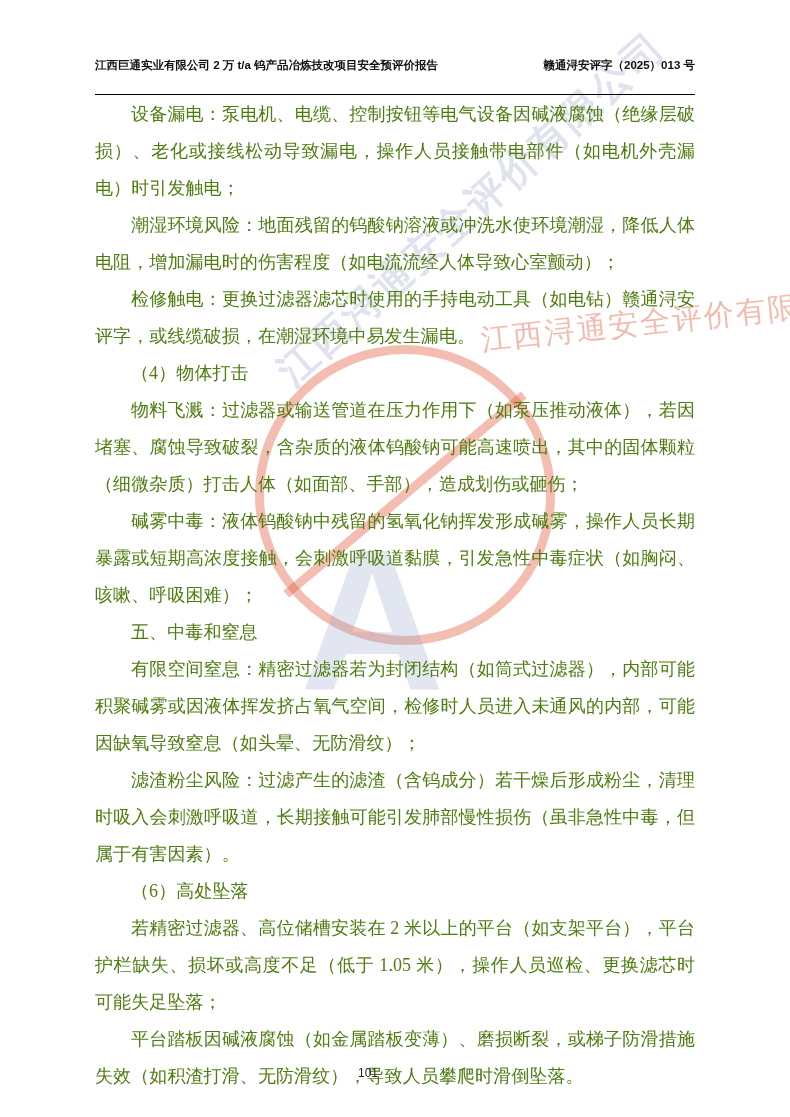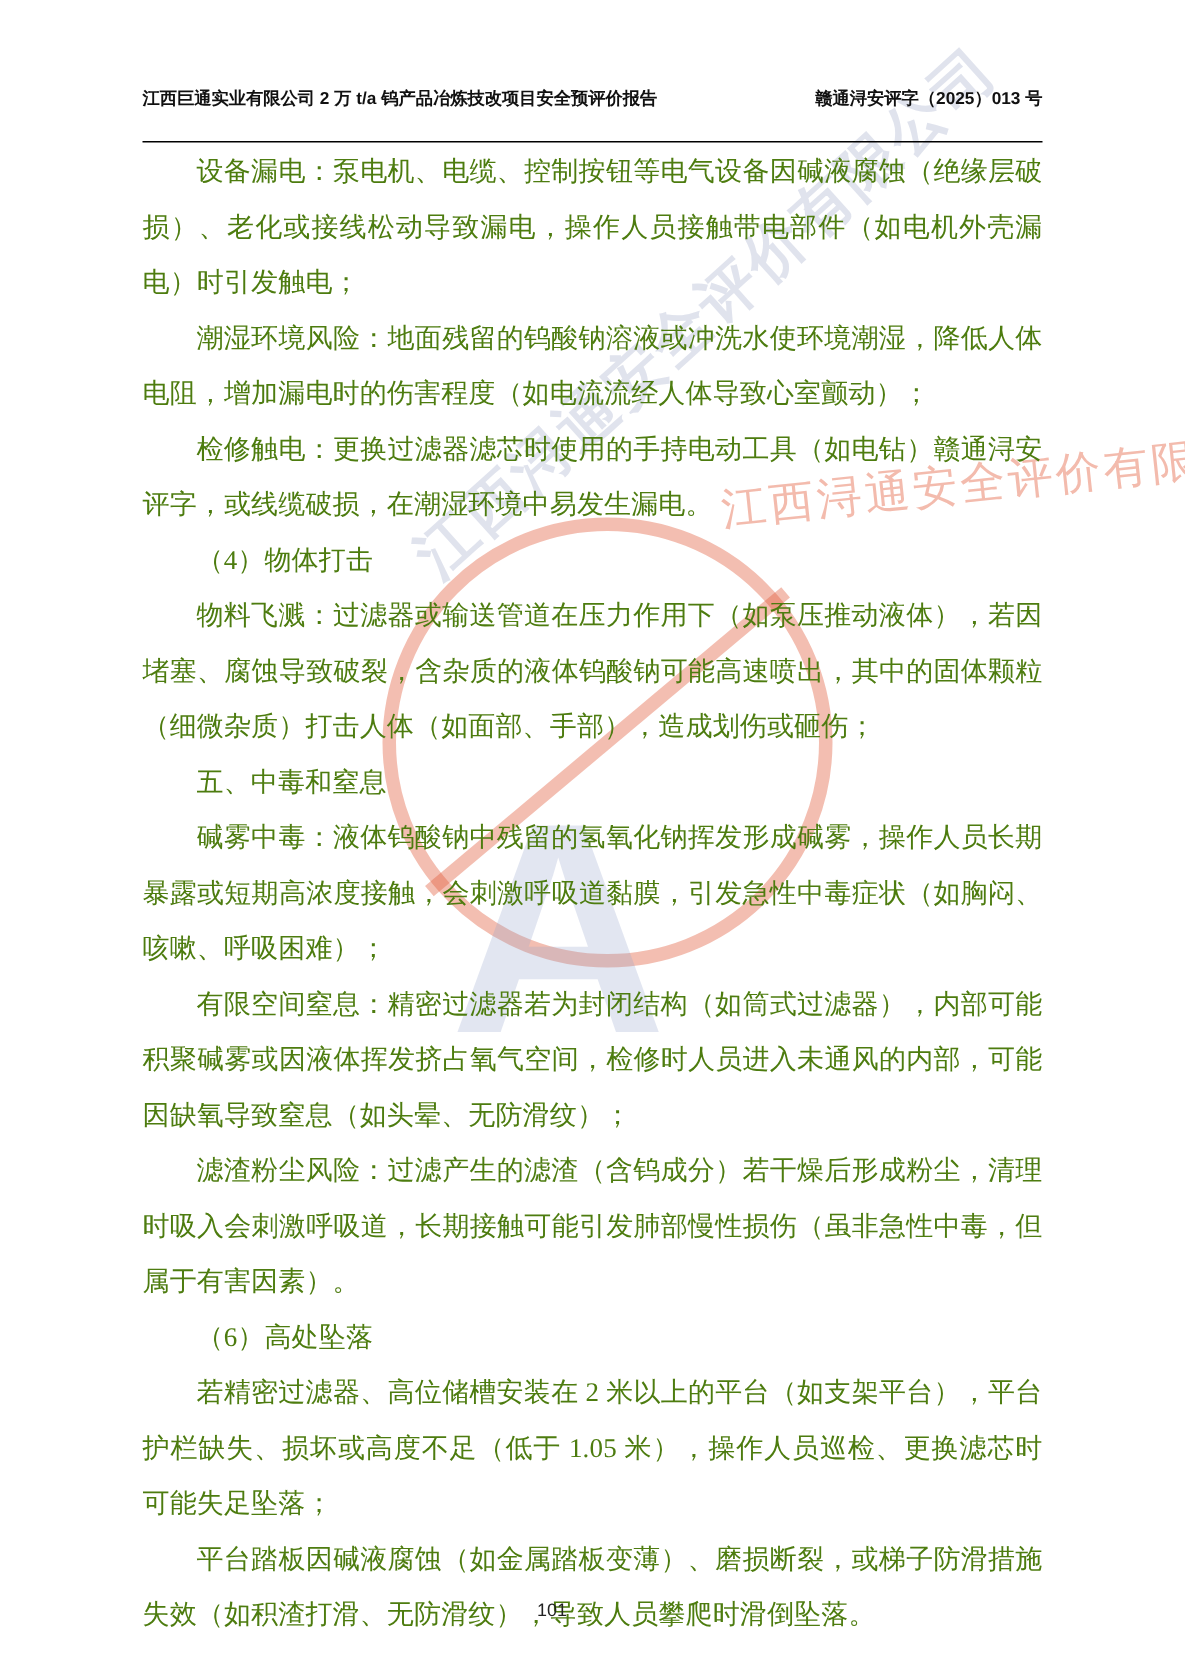--- a/index.html
+++ b/index.html
@@ -157,22 +157,22 @@
       <span class="header-right">赣通浔安评字（2025）013 号</span>
     </div>
   </div>
 
   <div class="content">
     <p class="para">设备漏电：泵电机、电缆、控制按钮等电气设备因碱液腐蚀（绝缘层破损）、老化或接线松动导致漏电，操作人员接触带电部件（如电机外壳漏电）时引发触电；</p>
     <p class="para">潮湿环境风险：地面残留的钨酸钠溶液或冲洗水使环境潮湿，降低人体电阻，增加漏电时的伤害程度（如电流流经人体导致心室颤动）；</p>
     <p class="para">检修触电：更换过滤器滤芯时使用的手持电动工具（如电钻）赣通浔安评字，或线缆破损，在潮湿环境中易发生漏电。</p>
     <p class="para">（4）物体打击</p>
     <p class="para">物料飞溅：过滤器或输送管道在压力作用下（如泵压推动液体），若因堵塞、腐蚀导致破裂，含杂质的液体钨酸钠可能高速喷出，其中的固体颗粒（细微杂质）打击人体（如面部、手部），造成划伤或砸伤；</p>
+    <p class="para">碱雾中毒：液体钨酸钠中残留的氢氧化钠挥发形成碱雾，操作人员长期暴露或短期高浓度接触，会刺激呼吸道黏膜，引发急性中毒症状（如胸闷、咳嗽、呼吸困难）；</p>
     <p class="para">五、中毒和窒息</p>
-    <p class="para">碱雾中毒：液体钨酸钠中残留的氢氧化钠挥发形成碱雾，操作人员长期暴露或短期高浓度接触，会刺激呼吸道黏膜，引发急性中毒症状（如胸闷、咳嗽、呼吸困难）；</p>
     <p class="para">有限空间窒息：精密过滤器若为封闭结构（如筒式过滤器），内部可能积聚碱雾或因液体挥发挤占氧气空间，检修时人员进入未通风的内部，可能因缺氧导致窒息（如头晕、无防滑纹）；</p>
     <p class="para">滤渣粉尘风险：过滤产生的滤渣（含钨成分）若干燥后形成粉尘，清理时吸入会刺激呼吸道，长期接触可能引发肺部慢性损伤（虽非急性中毒，但属于有害因素）。</p>
     <p class="para">（6）高处坠落</p>
     <p class="para">若精密过滤器、高位储槽安装在 2 米以上的平台（如支架平台），平台护栏缺失、损坏或高度不足（低于 1.05 米），操作人员巡检、更换滤芯时可能失足坠落；</p>
     <p class="para">平台踏板因碱液腐蚀（如金属踏板变薄）、磨损断裂，或梯子防滑措施失效（如积渣打滑、无防滑纹），导致人员攀爬时滑倒坠落。</p>
   </div>
 
   <div class="footer">
     <span>101</span>
   </div>

